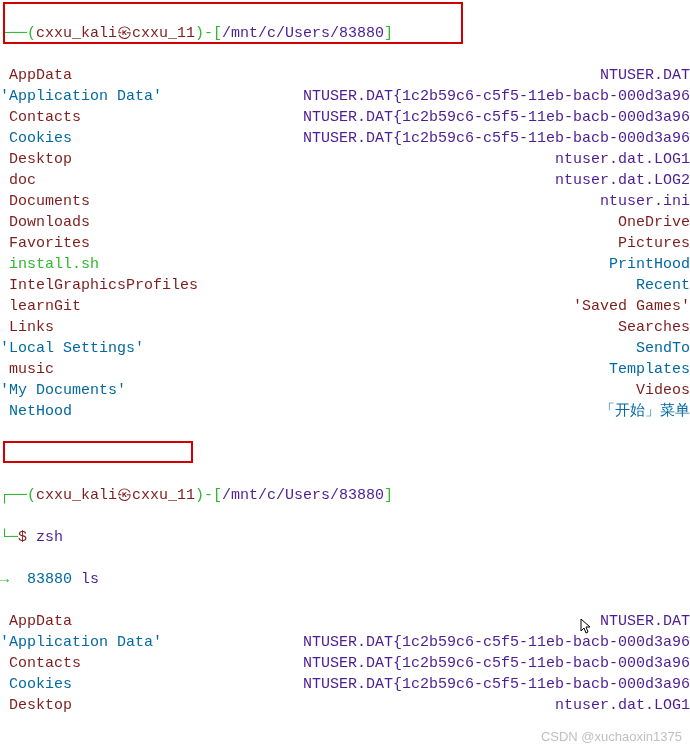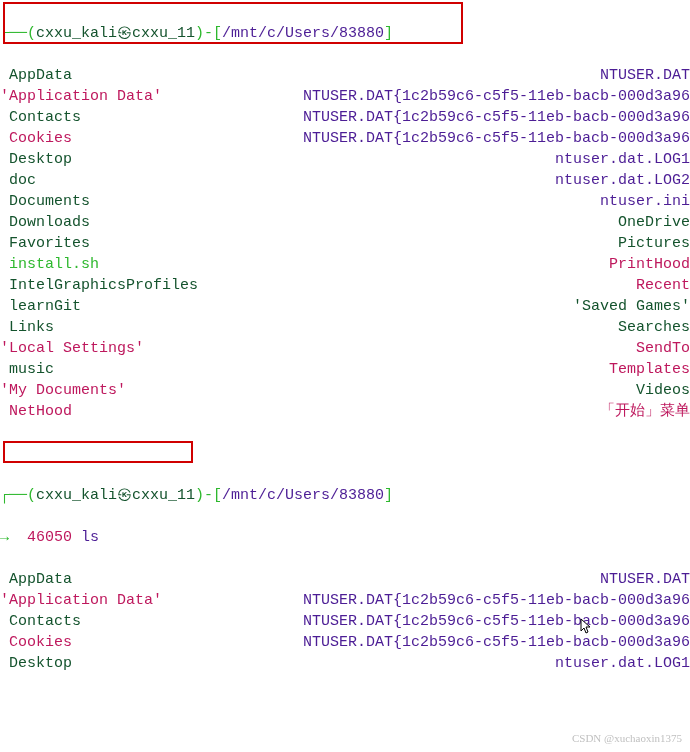--- a/index.html
+++ b/index.html
@@ -10,22 +10,22 @@
       background: #ffffff;
       color: #333;
       width: 690px;
       height: 752px;
       overflow: hidden;
       position: relative;
       padding: 2px 0;
     }
     .terminal { white-space: pre; }
     .green { color: #2eb82e; }
-    .blue { color: #14532d; }
-    .teal { color: #be185d; }
+    .blue { color: #7f1d1d; }
+    .teal { color: #0369a1; }
     .gray { color: #4c1d95; }
     .bold { font-weight: normal; }
     .highlight-box-1 {
       position: absolute;
       top: 2px;
       left: 3px;
       width: 460px;
       height: 42px;
       border: 2px solid #d00000;
       pointer-events: none;
@@ -41,41 +41,42 @@
     }
     .prompt-line { display: block; }
     .listing-row { display: flex; }
     .col1 { width: 250px; flex-shrink: 0; }
     .col2 { flex: 1; text-align: right; }
     .watermark {
       position: absolute;
       bottom: 6px;
       right: 8px;
       color: #c0c0c0;
-      font-size: 11px;
-      font-family: Liberation Serif, serif;
+      font-size: 13px;
+      font-family: Liberation Sans, sans-serif;
     }
     .cursor-icon {
       position: absolute;
       top: 618px;
       left: 580px;
       font-size: 16px;
       color: #000;
       pointer-events: none;
     }
   </style>
 </head>
 <body>
 
 <div class="terminal">
 <span class="prompt-line"><span class="green">┌──(</span><span class="blue">cxxu_kali</span><span class="blue">㉿</span><span class="blue">cxxu_11</span><span class="green">)-[</span><span class="gray">/mnt/c/Users/83880</span><span class="green">]</span></span>
 <div id="listing1"><div class="listing-row"><span class="col1 blue bold"> AppData</span><span class="col2 gray">NTUSER.DAT</span></div><div class="listing-row"><span class="col1 teal bold">'Application Data'</span><span class="col2 gray">NTUSER.DAT{1c2b59c6-c5f5-11eb-bacb-000d3a96</span></div><div class="listing-row"><span class="col1 blue bold"> Contacts</span><span class="col2 gray">NTUSER.DAT{1c2b59c6-c5f5-11eb-bacb-000d3a96</span></div><div class="listing-row"><span class="col1 teal bold"> Cookies</span><span class="col2 gray">NTUSER.DAT{1c2b59c6-c5f5-11eb-bacb-000d3a96</span></div><div class="listing-row"><span class="col1 blue bold"> Desktop</span><span class="col2 gray">ntuser.dat.LOG1</span></div><div class="listing-row"><span class="col1 blue bold"> doc</span><span class="col2 gray">ntuser.dat.LOG2</span></div><div class="listing-row"><span class="col1 blue bold"> Documents</span><span class="col2 gray">ntuser.ini</span></div><div class="listing-row"><span class="col1 blue bold"> Downloads</span><span class="col2 blue bold">OneDrive</span></div><div class="listing-row"><span class="col1 blue bold"> Favorites</span><span class="col2 blue bold">Pictures</span></div><div class="listing-row"><span class="col1 green"> install.sh</span><span class="col2 teal bold">PrintHood</span></div><div class="listing-row"><span class="col1 blue bold"> IntelGraphicsProfiles</span><span class="col2 teal bold">Recent</span></div><div class="listing-row"><span class="col1 blue bold"> learnGit</span><span class="col2 blue bold">'Saved Games'</span></div><div class="listing-row"><span class="col1 blue bold"> Links</span><span class="col2 blue bold">Searches</span></div><div class="listing-row"><span class="col1 teal bold">'Local Settings'</span><span class="col2 teal bold">SendTo</span></div><div class="listing-row"><span class="col1 blue bold"> music</span><span class="col2 teal bold">Templates</span></div><div class="listing-row"><span class="col1 teal bold">'My Documents'</span><span class="col2 blue bold">Videos</span></div><div class="listing-row"><span class="col1 teal bold"> NetHood</span><span class="col2 teal bold">「开始」菜单</span></div></div>
 <span class="prompt-line"> </span>
 <span class="prompt-line"><span class="green">┌──(</span><span class="blue">cxxu_kali</span><span class="blue">㉿</span><span class="blue">cxxu_11</span><span class="green">)-[</span><span class="gray">/mnt/c/Users/83880</span><span class="green">]</span></span>
-<span class="prompt-line"><span class="green">→</span>  <span class="teal">46050</span> <span class="gray">ls</span></span>
+<span class="prompt-line"><span class="green">└─</span><span class="blue">$</span> <span class="gray">zsh</span></span>
+<span class="prompt-line"><span class="green">→</span>  <span class="teal">83880</span> <span class="gray">ls</span></span>
 <div id="listing2"><div class="listing-row"><span class="col1 blue bold"> AppData</span><span class="col2 gray">NTUSER.DAT</span></div><div class="listing-row"><span class="col1 teal bold">'Application Data'</span><span class="col2 gray">NTUSER.DAT{1c2b59c6-c5f5-11eb-bacb-000d3a96</span></div><div class="listing-row"><span class="col1 blue bold"> Contacts</span><span class="col2 gray">NTUSER.DAT{1c2b59c6-c5f5-11eb-bacb-000d3a96</span></div><div class="listing-row"><span class="col1 teal bold"> Cookies</span><span class="col2 gray">NTUSER.DAT{1c2b59c6-c5f5-11eb-bacb-000d3a96</span></div><div class="listing-row"><span class="col1 blue bold"> Desktop</span><span class="col2 gray">ntuser.dat.LOG1</span></div></div>
 </div>
 
 <div class="highlight-box-1"></div>
 <div class="highlight-box-2"></div>
 <div class="cursor-icon">
   <svg width="14" height="18" viewBox="0 0 14 18">
       <path d="M1 1 L1 13 L4 10 L6 15 L8 14 L6 9 L10 9 Z" fill="white" stroke="black" stroke-width="1"></path>
     </svg>
 </div>

